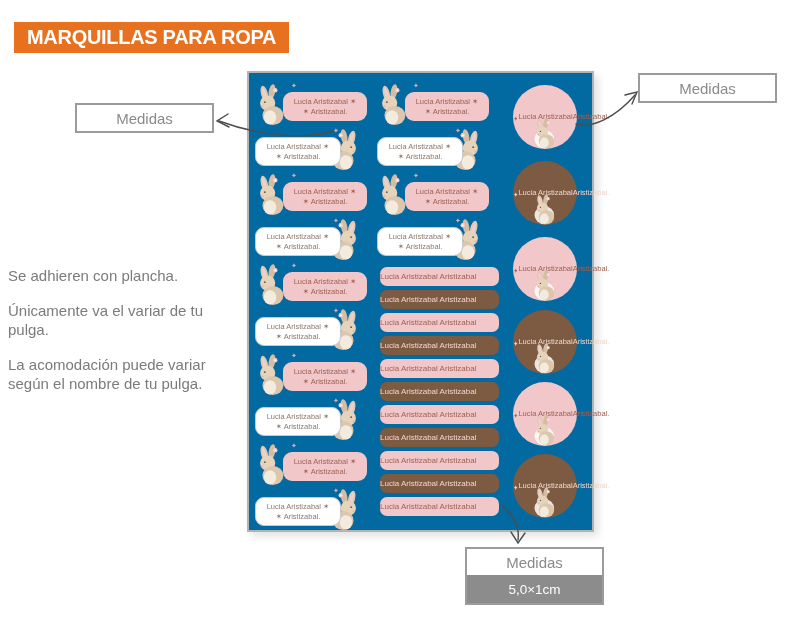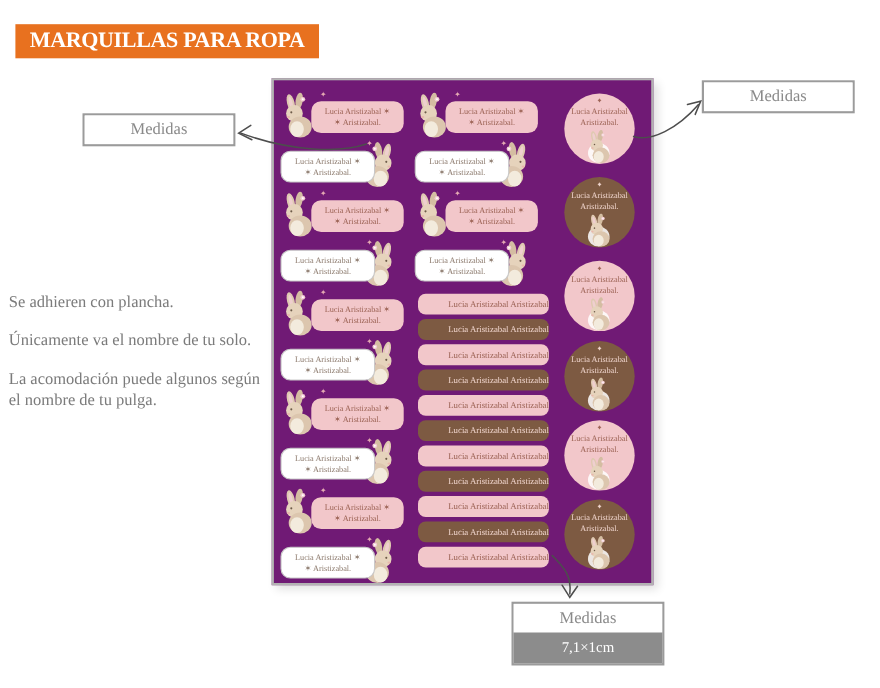--- a/index.html
+++ b/index.html
@@ -2,21 +2,21 @@
 <html style="--orange: #e8711f; --pink: #f2c7ca; --brown: #7d5a42; --text-on-pink: #9c6355; --text-on-white: #8c7a6d; --text-on-brown: #f0d5cd; --gray-fill: #8c8c8c; --gray-text: #7b7b7b;"><head>
 <meta charset="utf-8">
 <style>
   :root{
     --orange:#e8711f; --pink:#f2c7ca; --brown:#7d5a42;
     --text-on-pink:#9c6355; --text-on-white:#8c7a6d; --text-on-brown:#f0d5cd;
     --gray-fill:#8c8c8c; --gray-text:#7b7b7b; --box-border:#9b9b9b;
   }
   html,body{margin:0;padding:0;background:#fff;}
   #page{position:relative;width:800px;height:625px;background:#fff;overflow:hidden;
-        font-family:Liberation Serif, serif;}
+        font-family:Liberation Sans, sans-serif;}
 
   
   .title-bar{position:absolute;left:14px;top:22px;height:31px;background:var(--orange);
     color:#fff;font-weight:bold;font-size:20px;letter-spacing:-0.3px;
     display:flex;align-items:center;padding:0 13px;}
 
   
   .measure-box{position:absolute;width:135px;border:2px solid var(--box-border);background:#fff;}
   .measure-box .m-title{height:26px;display:flex;align-items:center;justify-content:center;
     color:#8a8a8a;font-size:15px;background:#fff;}
@@ -25,43 +25,43 @@
   #measure-sheet{left:75px;top:103px;}
   #measure-round{left:638px;top:73px;}
   #measure-mini{left:465px;top:547px;}
 
   
   .info-text{position:absolute;left:8px;top:266px;width:236px;text-align:left;
     color:var(--gray-text);font-size:15px;line-height:19px;}
   .info-text p{margin:0 0 16px 0;}
 
   
-  .sheet{position:absolute;left:247px;top:71px;width:347px;height:461px;background:#701a75;
+  .sheet{position:absolute;left:247px;top:71px;width:347px;height:461px;background:#0369a1;
     border:2px solid #b3b3b3;box-shadow:4px 4px 8px rgba(0,0,0,0.12);box-sizing:border-box;}
 
   .wide-label{position:absolute;width:112px;height:43px;}
   .wide-label .tag{position:absolute;top:8px;height:29px;border-radius:9px;box-sizing:border-box;
     display:flex;flex-direction:column;align-items:center;justify-content:center;}
   .wide-label.pink .tag{left:28px;width:84px;background:var(--pink);color:var(--text-on-pink);}
   .wide-label.white .tag{left:0;width:86px;background:#fff;border:1px solid #c9c9c9;color:var(--text-on-white);}
   .wide-label .line{font-size:7.5px;line-height:10px;white-space:nowrap;}
   .wide-label .bunny{position:absolute;top:0;width:38px;height:42px;}
   .wide-label.pink .bunny{left:-3px;}
   .wide-label.white .bunny{left:71px;transform:scaleX(-1);}
   .wide-label .deco-star{position:absolute;top:-2px;font-size:7px;color:#e4aab2;}
   .wide-label.pink .deco-star{left:36px;}
   .wide-label.white .deco-star{left:78px;}
 
   .mini-label{position:absolute;width:119px;height:19px;border-radius:7px;
-    display:flex;align-items:center;justify-content:flex-end;font-size:8px;white-space:nowrap;}
+    display:flex;align-items:center;justify-content:flex-start;font-size:8px;white-space:nowrap;}
   .mini-label.pink{background:var(--pink);color:var(--text-on-pink);}
   .mini-label.brown{background:var(--brown);color:var(--text-on-brown);}
 
   .round-label{position:absolute;width:64px;height:64px;border-radius:50%;
-    display:flex;flex-direction:column;align-items:center;}
+    display:flex;flex-direction:row;align-items:center;}
   .round-label.pink{background:var(--pink);color:var(--text-on-pink);}
   .round-label.brown{background:var(--brown);color:var(--text-on-brown);}
   .round-label .deco-star{font-size:6.5px;line-height:8px;margin-top:4px;}
   .round-label .line{font-size:7.5px;line-height:9.5px;white-space:nowrap;}
   .round-label .bunny{position:absolute;bottom:0;left:18px;width:28px;height:31px;}
 
   .arrows{position:absolute;left:0;top:0;width:800px;height:625px;pointer-events:none;}
 </style>
 </head>
 <body>
@@ -73,27 +73,27 @@
   <div class="measure-box" id="measure-sheet">
     <div class="m-title">Medidas</div>
   </div>
 
   <div class="measure-box" id="measure-round">
     <div class="m-title">Medidas</div>
   </div>
 
   <div class="measure-box" id="measure-mini">
     <div class="m-title">Medidas</div>
-    <div class="m-value">7,1×1cm</div>
+    <div class="m-value">5,0×1cm</div>
   </div>
 
   <div class="info-text">
     <p>Se adhieren con plancha.</p>
-    <p>Únicamente va el nombre de tu solo.</p>
-    <p>La acomodación puede algunos según el nombre de tu pulga.</p>
+    <p>Únicamente va el variar de tu pulga.</p>
+    <p>La acomodación puede variar según el nombre de tu pulga.</p>
   </div>
 
   <div class="sheet">
       <div class="wide-label pink" style="left: 6px; top: 11px;">
         <svg class="bunny" viewBox="0 0 40 44">
           <ellipse cx="13" cy="10" rx="3.6" ry="8.5" fill="#dfc9b1" transform="rotate(-14 13 10)"></ellipse>
           <ellipse cx="13" cy="10" rx="1.7" ry="6" fill="#efcfcf" transform="rotate(-14 13 10)"></ellipse>
           <ellipse cx="21" cy="8" rx="3.4" ry="8" fill="#d4bda2" transform="rotate(10 21 8)"></ellipse>
           <circle cx="24.5" cy="6.5" r="2.3" fill="#f3cdd3"></circle>
           <circle cx="24.5" cy="6.5" r="0.9" fill="#fff"></circle>

